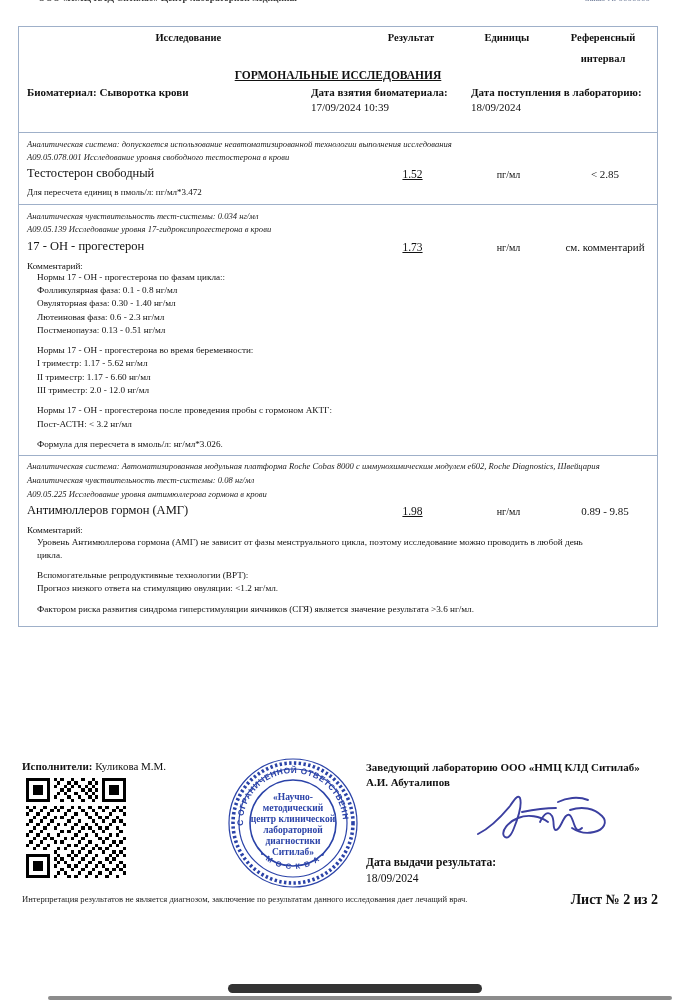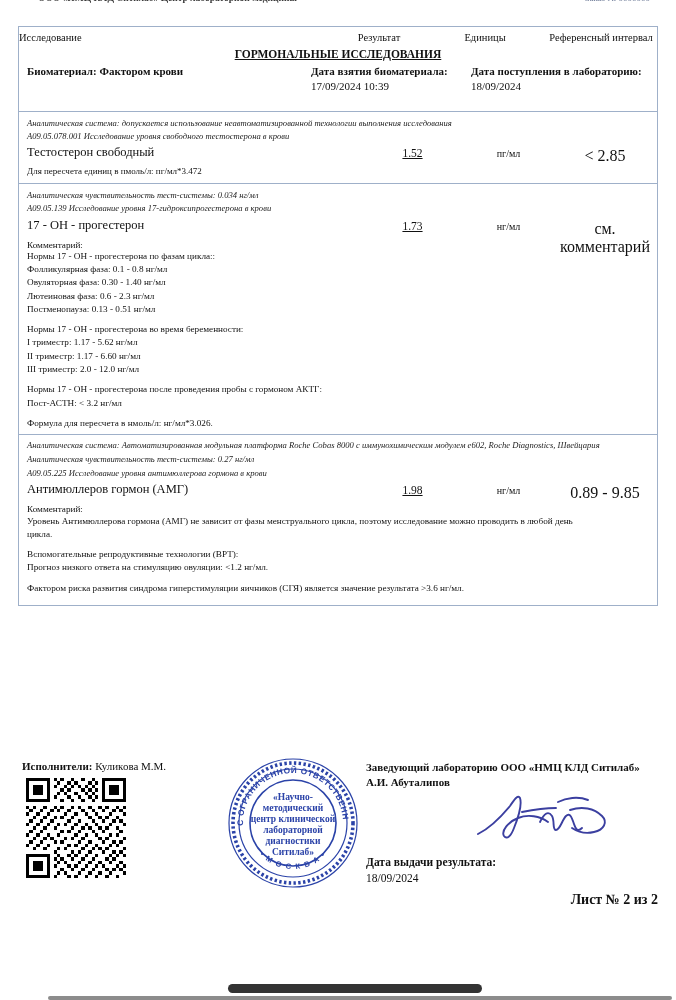--- a/index.html
+++ b/index.html
@@ -36,22 +36,22 @@
   }
   .tbl td{
     border:0;
     padding:0;
     vertical-align:top;
   }
   .hdr-row{height:21px;}
   .hdr-cell{
     border-bottom:1px solid #9fb0c9;
     border-right:1px solid #9fb0c9;
-    text-align:left;
-    font-weight:normal;
+    text-align:center;
+    font-weight:bold;
     font-size:10.5px;
     line-height:21px;
     font-family:"Liberation Serif", serif;
   }
   .hdr-cell.last{border-right:0;}
 
   .col-a{width:340px;}
   .col-b{width:107px;}
   .col-c{width:85px;}
   .col-d{width:108px;}
@@ -127,28 +127,28 @@
   .r-val{
     position:absolute;left:340px;width:107px;top:2px;
     text-align:center;font-size:11.5px;text-decoration:underline;
   }
   .r-unit{
     position:absolute;left:447px;width:85px;top:3px;
     text-align:center;font-size:10px;
   }
   .r-ref{
     position:absolute;left:532px;width:108px;top:2px;
-    text-align:center;font-size:16px;
+    text-align:center;font-size:11px;
   }
 
   .cmt-title{
     font-size:9.2px;padding:2px 8px 0 8px;
   }
   .cmt{
-    font-size:9.2px;padding:0.5px 8px;line-height:1.32;
+    font-size:9.2px;padding:0.5px 8px;line-height:1.32;margin-left:10px;
   }
   .cmt.gap{padding-top:8px;}
 
   
   .footer{position:absolute;left:0;top:752px;width:676px;}
   .exec{
     position:absolute;left:22px;top:8px;
     font-size:11px;
   }
   .exec b{font-weight:bold;}
@@ -223,21 +223,21 @@
       <td class="hdr-cell col-d last">Референсный интервал</td>
     </tr>
     <tr>
       <td colspan="4" class="section-title">ГОРМОНАЛЬНЫЕ ИССЛЕДОВАНИЯ</td>
     </tr>
     <tr>
       <td colspan="4" class="body-wrap">
 
         <div class="bio-block">
           <div class="bio-line">
-            <span class="bio-label">Биоматериал: Фактором крови</span>
+            <span class="bio-label">Биоматериал: Сыворотка крови</span>
             <span class="bio-d1">Дата взятия биоматериала:</span>
             <span class="bio-d2">Дата поступления в лабораторию:</span>
             <span class="bio-d1v">17/09/2024 10:39</span>
             <span class="bio-d2v">18/09/2024</span>
           </div>
           <div style="height:17px;"></div>
         </div>
 
         <div class="analyte-block">
           <div class="meta">Аналитическая система: допускается использование неавтоматизированной технологии выполнения исследования</div>
@@ -270,21 +270,21 @@
           <div class="cmt">I триместр: 1.17 - 5.62 нг/мл</div>
           <div class="cmt">II триместр: 1.17 - 6.60 нг/мл</div>
           <div class="cmt">III триместр: 2.0 - 12.0 нг/мл</div>
           <div class="cmt gap">Нормы 17 - ОН - прогестерона после проведения пробы с гормоном АКТГ:</div>
           <div class="cmt">Пост-АСТН: &lt; 3.2 нг/мл</div>
           <div class="cmt gap">Формула для пересчета в нмоль/л: нг/мл*3.026.</div>
         </div>
 
         <div class="analyte-block nb">
           <div class="meta">Аналитическая система: Автоматизированная модульная платформа Roche Cobas 8000 с иммунохимическим модулем е602, Roche Diagnostics, Швейцария</div>
-          <div class="meta">Аналитическая чувствительность тест-системы: 0.27 нг/мл</div>
+          <div class="meta">Аналитическая чувствительность тест-системы: 0.08 нг/мл</div>
           <div class="meta">А09.05.225 Исследование уровня антимюллерова гормона в крови</div>
           <div class="result-row">
             <span class="r-name">Антимюллеров гормон (АМГ)</span>
             <span class="r-val">1.98</span>
             <span class="r-unit">нг/мл</span>
             <span class="r-ref">0.89 - 9.85</span>
           </div>
           <div class="cmt-title gap">Комментарий:</div>
           <div class="cmt">Уровень Антимюллерова гормона (АМГ) не зависит от фазы менструального цикла, поэтому исследование можно проводить в любой день</div>
           <div class="cmt">цикла.</div>
@@ -582,18 +582,19 @@
           <path d="M100,22 C112,18 124,20 132,28 C138,34 134,42 124,44 C116,46 108,44 102,40"></path>
           <path d="M88,14 C96,10 108,8 118,12"></path>
         </g>
       </svg>
     </div>
 
     <div class="issue-lbl">Дата выдачи результата:</div>
     <div class="issue-val">18/09/2024</div>
   </div>
 
+  <div class="disclaimer">Интерпретация результатов не является диагнозом, заключение по результатам данного исследования дает лечащий врач.</div>
   <div class="sheet">Лист № 2 из 2</div>
 
   <div class="scroll-thumb"></div>
   <div class="scroll-track"></div>
 
 </div>
 
 </body></html>

